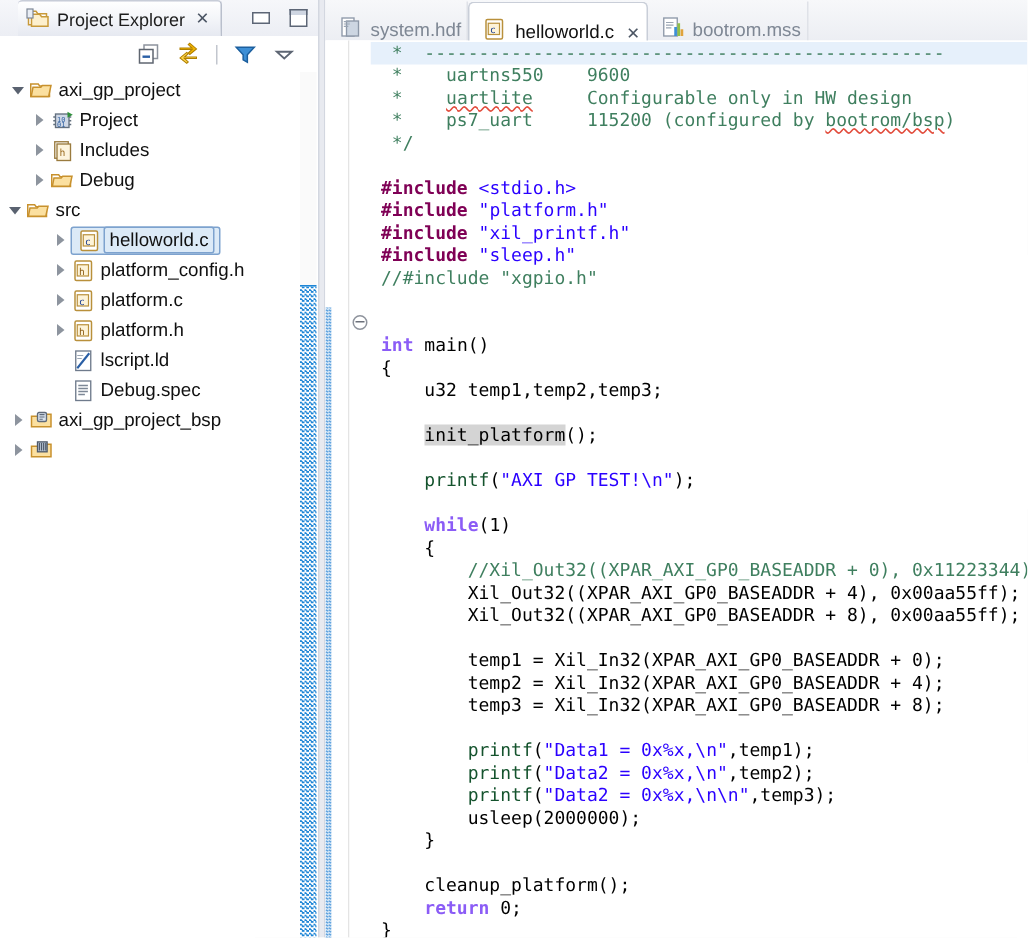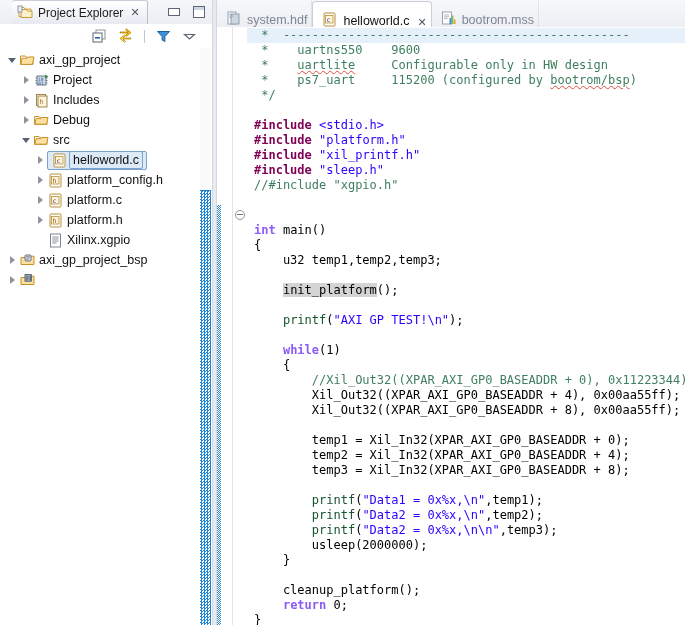--- a/index.html
+++ b/index.html
@@ -256,21 +256,21 @@
         <div class="trow" style="padding-left: 20px;">
           <span class="twist closed"></span>
           <span style="display: flex; align-items: center;">
             <span class="ticon"><svg width="17" height="17" viewBox="0 0 17 17">
                 <path d="M1.5 4.5h4.6l1 1.3H14v6.6H1.5z" fill="#fff" stroke="#c8912d" stroke-width="1"></path>
                 <path d="M3 6.6h4.8l1-1.1h6.2l-1.5 6.7H1.9z" fill="#fbe0a0" stroke="#c8912d" stroke-width="1"></path>
               </svg></span>
             <span class="tlabel">Debug</span>
           </span>
         </div>
-        <div class="trow" style="padding-left: 20px;">
+        <div class="trow" style="padding-left: 4px;">
           <span class="twist open"></span>
           <span style="display: flex; align-items: center;">
             <span class="ticon"><svg width="17" height="17" viewBox="0 0 17 17">
                 <path d="M1.5 4.5h4.6l1 1.3H14v6.6H1.5z" fill="#fff" stroke="#c8912d" stroke-width="1"></path>
                 <path d="M3 6.6h4.8l1-1.1h6.2l-1.5 6.7H1.9z" fill="#fbe0a0" stroke="#c8912d" stroke-width="1"></path>
               </svg></span>
             <span class="tlabel">src</span>
           </span>
         </div>
         <div class="trow selected" style="padding-left: 34px;">
@@ -315,23 +315,34 @@
                 <text x="5.6" y="11" font-size="6.4" fill="#8a5a12" font-family="monospace">h</text>
               </svg></span>
             <span class="tlabel">platform.h</span>
           </span>
         </div>
         <div class="trow" style="padding-left: 34px;">
           <span class="twist "></span>
           <span style="display: flex; align-items: center;">
             <span class="ticon"><svg width="17" height="17" viewBox="0 0 17 17">
                 <rect x="3.5" y="2" width="10" height="13" fill="#fff" stroke="#6f7b8c" stroke-width=".9"></rect>
+                <path d="M4.5 13.5L12.5 3.5" stroke="#2a5fa5" stroke-width="1.4"></path>
+                <path d="M4.5 5h4M4.5 7h3" stroke="#9aa6b5" stroke-width=".8"></path>
+              </svg></span>
+            <span class="tlabel">lscript.ld</span>
+          </span>
+        </div>
+        <div class="trow" style="padding-left: 34px;">
+          <span class="twist "></span>
+          <span style="display: flex; align-items: center;">
+            <span class="ticon"><svg width="17" height="17" viewBox="0 0 17 17">
+                <rect x="3.5" y="2" width="10" height="13" fill="#fff" stroke="#6f7b8c" stroke-width=".9"></rect>
                 <path d="M5.2 5h6.4M5.2 7h6.4M5.2 9h6.4M5.2 11h4.4" stroke="#7d8896" stroke-width=".9"></path>
               </svg></span>
-            <span class="tlabel">Xilinx.xgpio</span>
+            <span class="tlabel">Debug.spec</span>
           </span>
         </div>
         <div class="trow" style="padding-left: 6px;">
           <span class="twist closed"></span>
           <span style="display: flex; align-items: center;">
             <span class="ticon"><svg width="17" height="17" viewBox="0 0 17 17">
                 <path d="M2 5.5h5.4l1-1.3H15v8.3H2z" fill="#fbe0a0" stroke="#c8912d" stroke-width="1"></path>
                 <rect x="6" y="3" width="6" height="6" rx="1" fill="#d9e3ef" stroke="#5f6a7a" stroke-width=".9"></rect>
                 <path d="M7.3 4.4h3.4M7.3 6h3.4M7.3 7.5h2.2" stroke="#5f6a7a" stroke-width=".7"></path>
               </svg></span>

